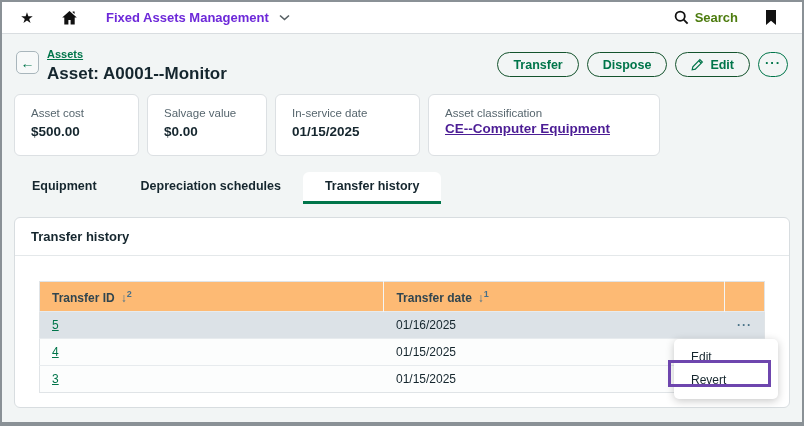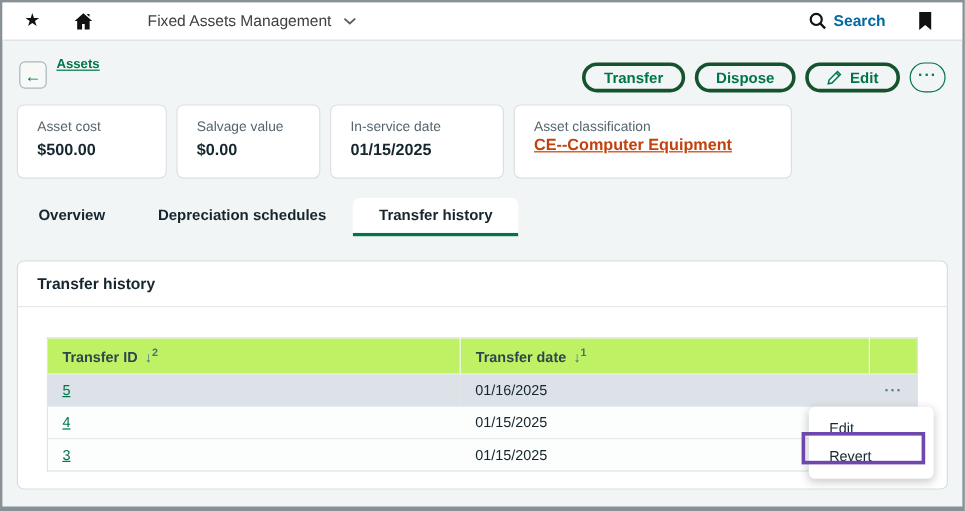--- a/index.html
+++ b/index.html
@@ -29,24 +29,24 @@
   .topbar .icon-btn {
     width: 30px; height: 30px;
     display: flex; align-items: center; justify-content: center;
     cursor: pointer; background: none; border: none;
   }
   .star-glyph { font-size: 15px; color: #111; line-height: 1; }
   .app-switcher {
     display: flex; align-items: center;
     margin-left: 22px; gap: 10px; cursor: pointer;
   }
-  .app-title { font-size: 13px; font-weight: normal; color: #404040; margin-left: 17px; }
+  .app-title { font-size: 13px; font-weight: bold; color: #6d28d9; }
   .topbar-right { margin-left: auto; display: flex; align-items: center; gap: 18px; }
   .search-box { display: flex; align-items: center; gap: 6px; cursor: pointer; }
-  .search-label { font-size: 13px; font-weight: bold; color: #0369a1; }
+  .search-label { font-size: 13px; font-weight: bold; color: #4d7c0f; }
 
   
   .record-header {
     display: flex;
     align-items: flex-start;
     padding: 10px 14px 6px 14px;
   }
   .back-btn {
     width: 23px; height: 23px;
     margin-top: 7px;
@@ -65,21 +65,21 @@
     color: #00754a; text-decoration: underline; cursor: pointer;
     display: inline-block;
   }
   .page-title {
     font-size: 17px; font-weight: bold; color: #15262e;
     margin-top: 2px;
   }
   .header-actions { margin-left: auto; display: flex; align-items: center; gap: 8px; margin-top: 8px; }
   .pill-btn {
     height: 25px;
-    border: 3px solid #14532d;
+    border: 1px solid #14532d;
     border-radius: 13px;
     background: transparent;
     color: #00754a;
     font-family: inherit;
     font-size: 12.5px; font-weight: bold;
     padding: 0 15px;
     display: flex; align-items: center; gap: 6px;
     cursor: pointer;
   }
   .round-btn {
@@ -103,21 +103,21 @@
   .card {
     background: #ffffff;
     border: 1px solid #dcе0e3;
     border: 1px solid #dce0e3;
     border-radius: 6px;
     height: 62px;
     padding: 12px 16px 0 16px;
   }
   .card-label { font-size: 11.5px; color: #57666e; }
   .card-value { font-size: 13.5px; font-weight: bold; color: #15262e; margin-top: 5px; }
-  .card-value.link { color: #c2410c; text-decoration: underline; cursor: pointer; }
+  .card-value.link { color: #4c1d95; text-decoration: underline; cursor: pointer; }
   .card-w1 { width: 125px; } .card-w2 { width: 120px; } .card-w3 { width: 125px; }
   .card-w4 { width: 145px; } .card-w5 { width: 232px; }
 
   
   .tabs {
     display: flex;
     align-items: flex-end;
     margin: 20px 0 0 8px;
     height: 28px;
   }
@@ -152,21 +152,21 @@
   .panel-body { padding: 25px 24px 0 24px; }
 
   
   table.grid {
     width: 100%;
     border-collapse: collapse;
     border: 1px solid #e0e4e7;
     font-size: 12px;
   }
   table.grid th {
-    background: #bef264;
+    background: #fdba74;
     text-align: left;
     font-size: 12px; font-weight: bold; color: #31454f;
     height: 30px;
     padding: 0 12px;
     border-left: 1px solid #f3f5f6;
     cursor: pointer;
   }
   table.grid th:first-child { border-left: none; }
   .sort-ind { color: #47708a; font-weight: normal; font-size: 12px; margin-left: 6px; }
   .sort-ind sup { font-size: 9px; font-weight: bold; }
@@ -259,20 +259,21 @@
       </button>
     </div>
   </div>
 
   <div class="record-header">
     <button class="back-btn">
       <span>←</span>
     </button>
     <div class="title-block">
       <a class="breadcrumb-link">Assets</a>
+      <div class="page-title">Asset: A0001--Monitor</div>
     </div>
     <div class="header-actions">
       <button class="pill-btn">
         <span>Transfer</span>
       </button>
       <button class="pill-btn">
         <span>Dispose</span>
       </button>
       <button class="pill-btn">
         <span>
@@ -302,21 +303,21 @@
       <div class="card-label">In-service date</div>
       <div class="card-value">01/15/2025</div>
     </div>
     <div class="card card-w5">
       <div class="card-label">Asset classification</div>
       <a class="card-value link">CE--Computer Equipment</a>
     </div>
   </div>
 
   <div class="tabs">
-    <div class="tab">Overview</div>
+    <div class="tab">Equipment</div>
     <div class="tab">Depreciation schedules</div>
     <div class="tab active">Transfer history</div>
   </div>
 
   <div class="panel">
     <div class="panel-header">
       <span class="panel-title">Transfer history</span>
     </div>
     <div class="panel-body">
       <table class="grid">

